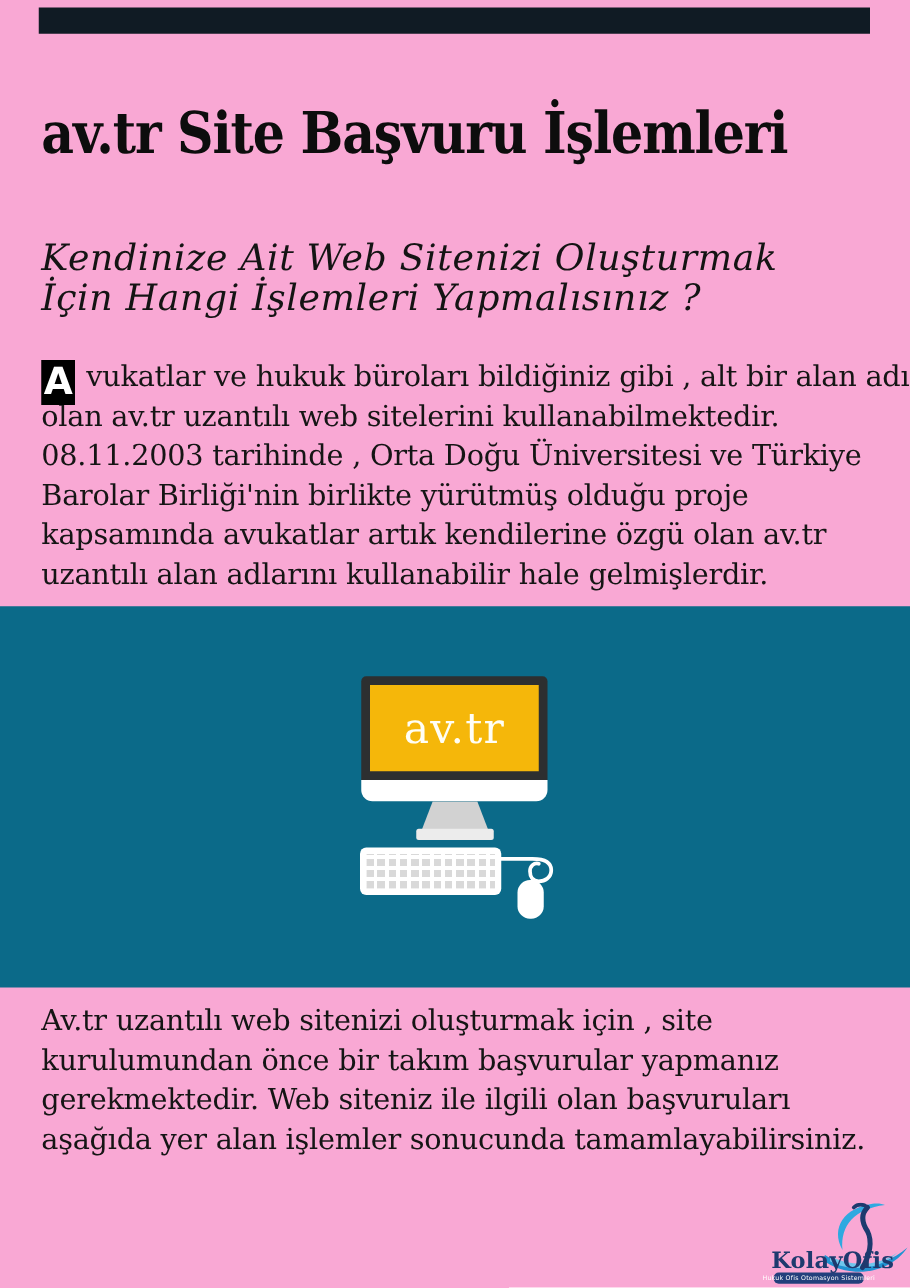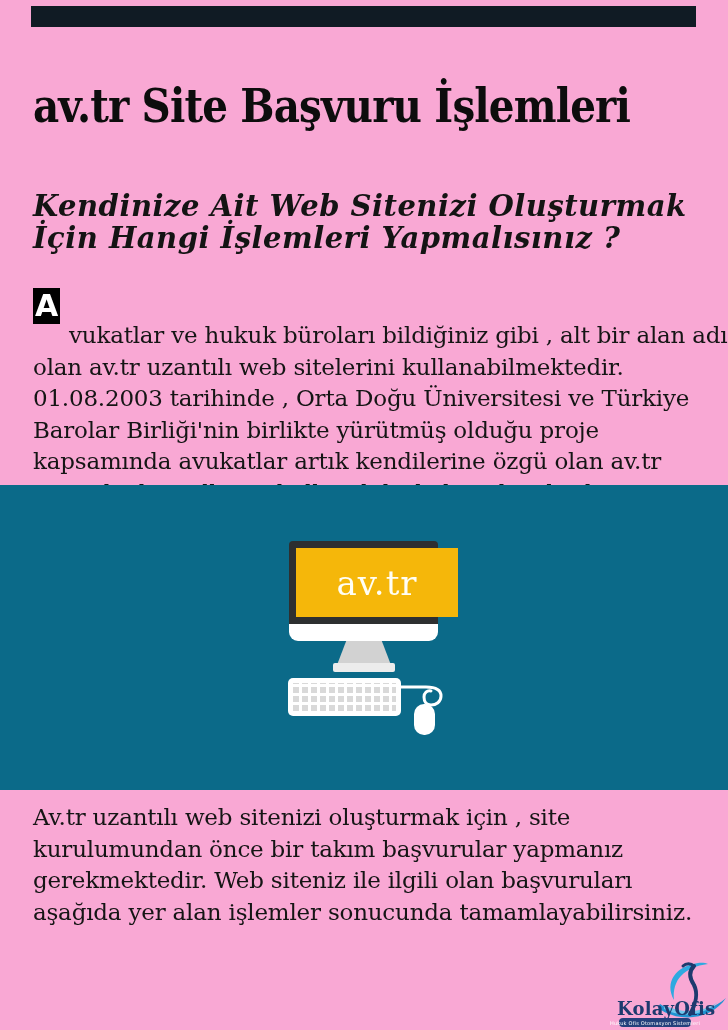--- a/index.html
+++ b/index.html
@@ -17,37 +17,37 @@
     left:33px;top:82px;width:700px;
     font-weight:bold;font-size:46px;line-height:48px;color:#0d0d0d;
     letter-spacing:-1px;transform:scaleX(.88);transform-origin:left top;
     white-space:nowrap;
   }
 
   
   .subtitle{
     left:33px;top:190px;width:660px;
     font-style:italic;font-size:29px;line-height:32px;letter-spacing:.5px;
-    color:#141414;white-space:pre-line;font-weight:bold;
+    color:#141414;white-space:pre-line;
   }
 
   
   .intro{left:33px;top:287px;width:695px;font-size:23px;line-height:31.5px;letter-spacing:-.2px;}
   .dropcap{
     position:absolute;left:0;top:1px;width:27px;height:36px;background:#000;
     color:#fff;font-family:"DejaVu Sans",sans-serif;font-weight:bold;
     font-size:30px;line-height:36px;text-align:center;
   }
-  .intro .l1{display:block;padding-left:36px;margin-top:33px;}
+  .intro .l1{display:block;padding-left:36px;}
   .intro .rest{display:block;white-space:pre-line;}
 
   
   .teal-band{left:0;top:485px;width:728px;height:305px;background:#0b6a89;}
   .bezel{left:289px;top:56px;width:149px;height:83px;background:#2d2f30;border-radius:4px 4px 0 0;}
-  .screen{left:296px;top:63px;width:162px;height:69px;background:#f5b70a;
+  .screen{left:296px;top:63px;width:135px;height:69px;background:#f5b70a;
           display:flex;align-items:center;justify-content:center;text-align:center;}
   .screen-label{font-size:34px;color:#fffef5;letter-spacing:1px;}
   .chin{left:289px;top:139px;width:149px;height:17px;background:#ffffff;border-radius:0 0 9px 9px;}
   .neck{left:337px;top:156px;width:54px;height:24px;background:#d2d2d2;
         clip-path:polygon(17% 0,83% 0,100% 100%,0 100%);}
   .mbase{left:333px;top:178px;width:62px;height:9px;background:#ececec;border-radius:2px;}
   .keyboard{left:288px;top:193px;width:113px;height:38px;background:#ffffff;border-radius:5px;}
   .keys{position:absolute;left:5px;top:5px;right:5px;bottom:5px;
         background:repeating-linear-gradient(90deg,#d9d9d9 0 6px,#ffffff 6px 9px);
         -webkit-mask:repeating-linear-gradient(0deg,#000 0 6px,transparent 6px 9px);
@@ -78,21 +78,21 @@
 
   <div class="abs title">av.tr Site Başvuru İşlemleri</div>
 
   <div class="abs subtitle">Kendinize Ait Web Sitenizi Oluşturmak
 İçin Hangi İşlemleri Yapmalısınız ?</div>
 
   <div class="abs intro">
     <span class="dropcap">A</span>
     <span class="l1">vukatlar ve hukuk büroları bildiğiniz gibi , alt bir alan adı</span>
     <span class="rest">olan av.tr uzantılı web sitelerini kullanabilmektedir.
-01.08.2003 tarihinde , Orta Doğu Üniversitesi ve Türkiye
+08.11.2003 tarihinde , Orta Doğu Üniversitesi ve Türkiye
 Barolar Birliği'nin birlikte yürütmüş olduğu proje
 kapsamında avukatlar artık kendilerine özgü olan av.tr
 uzantılı alan adlarını kullanabilir hale gelmişlerdir.</span>
   </div>
 
   <div class="abs teal-band">
     <svg class="abs cable" viewBox="0 0 728 305">
       <path d="M401,202 H426 C438,202 441,206 441,211 C441,217 436,220 431,220 C426,220 424,216 424,212 C424,208 427,205 431,206" fill="none" stroke="#ffffff" stroke-width="3" stroke-linecap="round"></path>
     </svg>
     <div class="abs bezel"></div>

